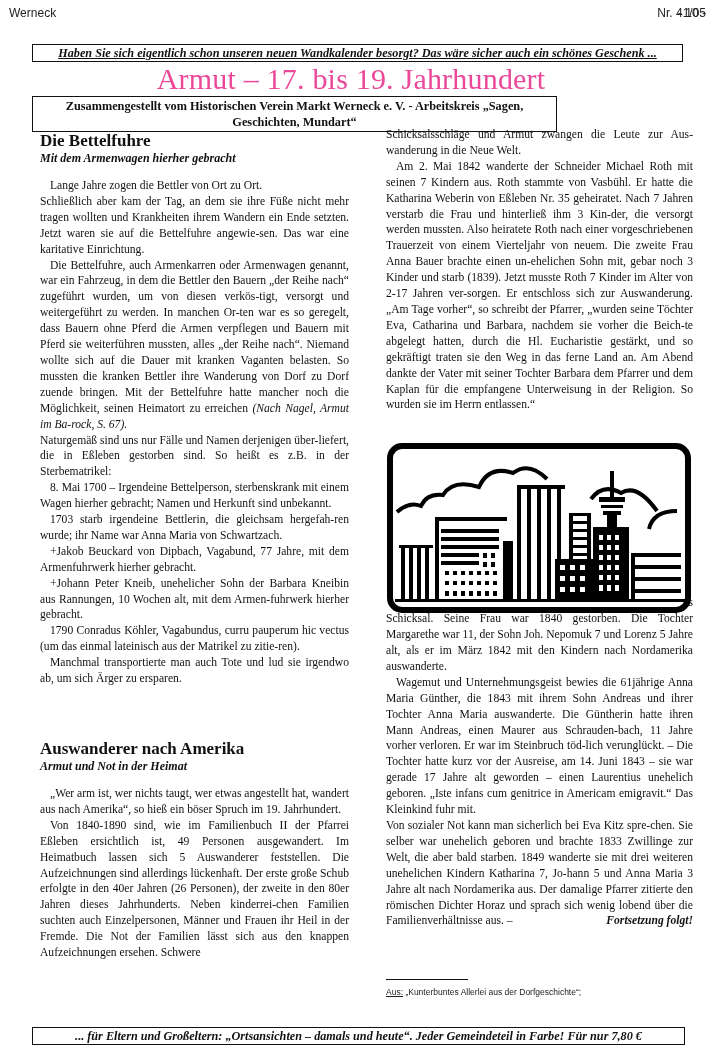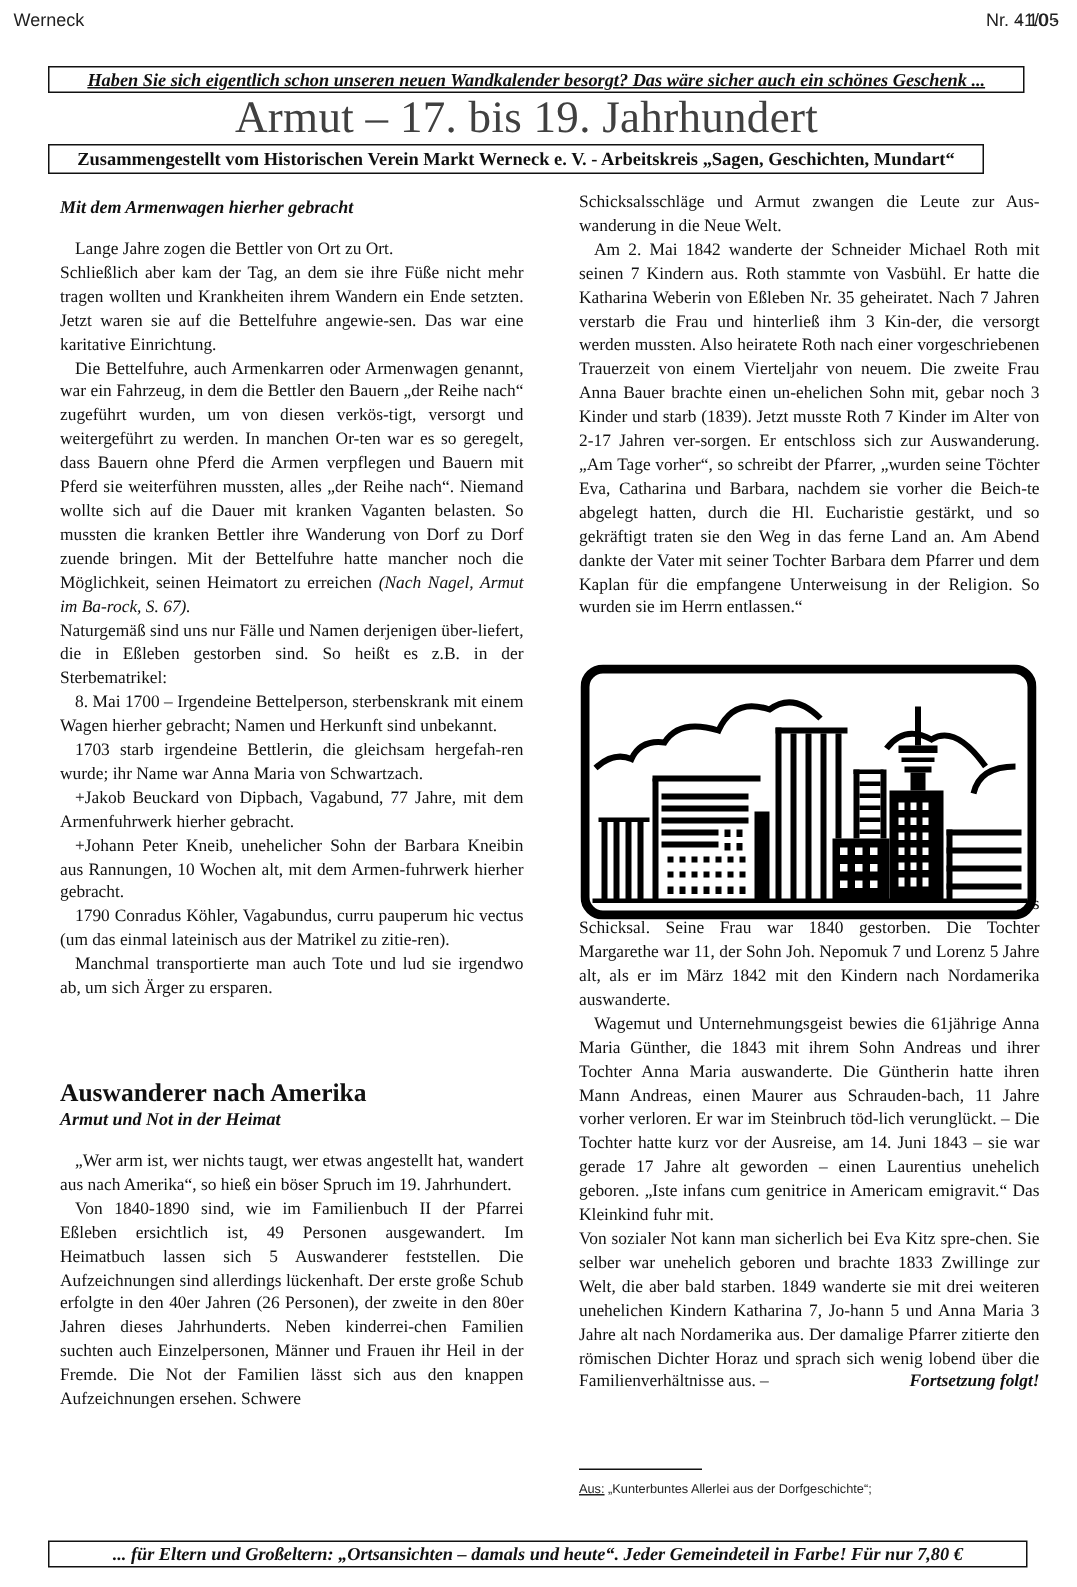--- a/index.html
+++ b/index.html
@@ -4,22 +4,22 @@
 <style>
   html,body{margin:0;padding:0;background:#fff;}
   body{width:718px;height:1058px;position:relative;overflow:hidden;color:#111;font-family:"Liberation Serif","DejaVu Serif",serif;}
   .runhead{position:absolute;top:6px;left:9px;right:12px;height:16px;font-family:Liberation Sans, sans-serif;font-size:12px;color:#222;}
   .runhead .l{position:absolute;left:0;top:0;}
   .runhead .c{position:absolute;left:0;right:0;text-align:right;top:0;}
   .runhead .r{position:absolute;right:0;top:0;}
   .banner{position:absolute;left:32px;width:651px;border:1.5px solid #111;box-sizing:border-box;text-align:center;font-weight:bold;font-style:italic;font-size:12.2px;line-height:14px;padding:1px 0;}
   .banner.top{top:44px;text-decoration:underline;}
   .banner.bottom{top:1027px;left:32px;width:653px;}
-  .title{position:absolute;top:62px;left:0;right:16px;text-align:center;font-size:30px;line-height:34px;color:#404040;letter-spacing:0.2px;}
-  .subtitlebox{position:absolute;top:96px;left:32px;width:624px;box-sizing:border-box;border:1.5px solid #111;text-align:center;font-weight:bold;font-size:12.3px;line-height:16px;padding:1px 0;}
+  .title{position:absolute;top:62px;left:0;right:16px;text-align:center;font-size:30px;line-height:34px;color:#ec4899;letter-spacing:0.2px;}
+  .subtitlebox{position:absolute;top:96px;left:32px;width:525px;box-sizing:border-box;border:1.5px solid #111;text-align:center;font-weight:bold;font-size:12.3px;line-height:16px;padding:1px 0;}
   .col{position:absolute;font-size:11.6px;line-height:15.9px;text-align:justify;hyphens:manual;}
   .col.left{left:40px;width:309px;top:131px;}
   .col.right{left:386px;width:307px;top:127px;}
   .col p{margin:0;text-indent:10px;}
   .col p.noindent{text-indent:0;}
   .h2{font-size:17px;font-weight:bold;line-height:20px;margin:0;}
   .h3{font-size:12px;font-weight:bold;font-style:italic;line-height:15px;margin:0 0 12px 0;}
   .gap-sec{height:52px;}
   .figure{position:absolute;left:387px;top:443px;width:304px;height:170px;}
   .source{position:absolute;left:386px;top:987px;font-family:"Liberation Sans",sans-serif;font-size:8.5px;color:#222;}
@@ -37,20 +37,21 @@
   <span class="r">Nr. 41/05</span>
 </div>
 
 <div class="banner top">Haben Sie sich eigentlich schon unseren neuen Wandkalender besorgt? Das wäre sicher auch ein schönes Geschenk ...</div>
 
 <div class="title">Armut – 17. bis 19. Jahrhundert</div>
 
 <div class="subtitlebox">Zusammengestellt vom Historischen Verein Markt Werneck e. V. - Arbeitskreis „Sagen, Geschichten, Mundart“</div>
 
 <div class="col left">
+  <div class="h2">Die Bettelfuhre</div>
   <div class="h3">Mit dem Armenwagen hierher gebracht</div>
   <p>Lange Jahre zogen die Bettler von Ort zu Ort.</p>
   <p class="noindent">Schließlich aber kam der Tag, an dem sie ihre Füße nicht mehr tragen wollten und Krankheiten ihrem Wandern ein Ende setzten. Jetzt waren sie auf die Bettelfuhre angewie-sen. Das war eine karitative Einrichtung.</p>
   <p><span>Die Bettelfuhre, auch Armenkarren oder Armenwagen genannt, war ein Fahrzeug, in dem die Bettler den Bauern „der Reihe nach“ zugeführt wurden, um von diesen verkös-tigt, versorgt und weitergeführt zu werden. In manchen Or-ten war es so geregelt, dass Bauern ohne Pferd die Armen verpflegen und Bauern mit Pferd sie weiterführen mussten, alles „der Reihe nach“. Niemand wollte sich auf die Dauer mit kranken Vaganten belasten. So mussten die kranken Bettler ihre Wanderung von Dorf zu Dorf zuende bringen. Mit der Bettelfuhre hatte mancher noch die Möglichkeit, seinen Heimatort zu erreichen</span> <i class="cite">(Nach Nagel, Armut im Ba-rock, S. 67).</i></p>
   <p class="noindent">Naturgemäß sind uns nur Fälle und Namen derjenigen über-liefert, die in Eßleben gestorben sind. So heißt es z.B. in der Sterbematrikel:</p>
   <p>8. Mai 1700 – Irgendeine Bettelperson, sterbenskrank mit einem Wagen hierher gebracht; Namen und Herkunft sind unbekannt.</p>
   <p>1703 starb irgendeine Bettlerin, die gleichsam hergefah-ren wurde; ihr Name war Anna Maria von Schwartzach.</p>
   <p>+Jakob Beuckard von Dipbach, Vagabund, 77 Jahre, mit dem Armenfuhrwerk hierher gebracht.</p>
   <p>+Johann Peter Kneib, unehelicher Sohn der Barbara Kneibin aus Rannungen, 10 Wochen alt, mit dem Armen-fuhrwerk hierher gebracht.</p>
   <p>1790 Conradus Köhler, Vagabundus, curru pauperum hic vectus (um das einmal lateinisch aus der Matrikel zu zitie-ren).</p>

